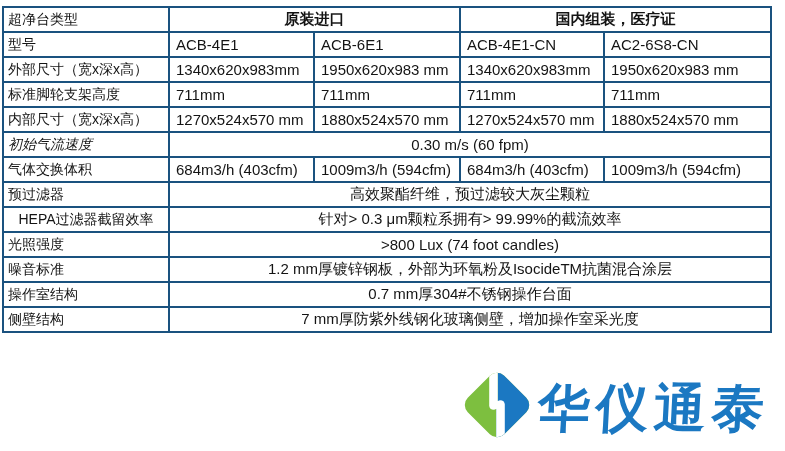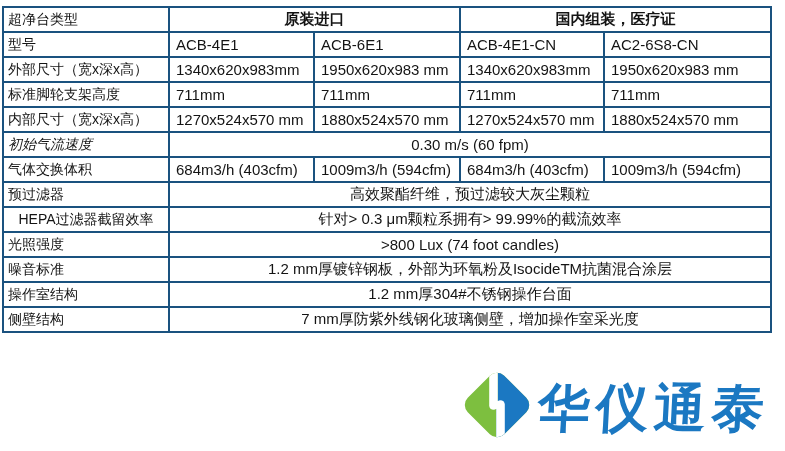--- a/index.html
+++ b/index.html
@@ -129,21 +129,21 @@
         <tr>
           <td class="label" style="border-color: rgb(26, 82, 127);">光照强度</td>
           <td colspan="4" class="span-cell" style="border-color: rgb(26, 82, 127);">&gt;800 Lux (74 foot candles)</td>
         </tr>
         <tr>
           <td class="label" style="border-color: rgb(26, 82, 127);">噪音标准</td>
           <td colspan="4" class="span-cell" style="border-color: rgb(26, 82, 127);">1.2 mm厚镀锌钢板，外部为环氧粉及IsocideTM抗菌混合涂层</td>
         </tr>
         <tr>
           <td class="label" style="border-color: rgb(26, 82, 127);">操作室结构</td>
-          <td colspan="4" class="span-cell" style="border-color: rgb(26, 82, 127);">1.2 mm厚304#不锈钢操作台面</td>
+          <td colspan="4" class="span-cell" style="border-color: rgb(26, 82, 127);">0.7 mm厚304#不锈钢操作台面</td>
         </tr>
         <tr>
           <td class="label" style="border-color: rgb(26, 82, 127);">侧壁结构</td>
           <td colspan="4" class="span-cell" style="border-color: rgb(26, 82, 127);">7 mm厚防紫外线钢化玻璃侧壁，增加操作室采光度</td>
         </tr>
       </tbody>
   </table>
 
   <div class="watermark">
     <svg class="wm-icon" viewBox="0 0 100 100" xmlns="http://www.w3.org/2000/svg">

